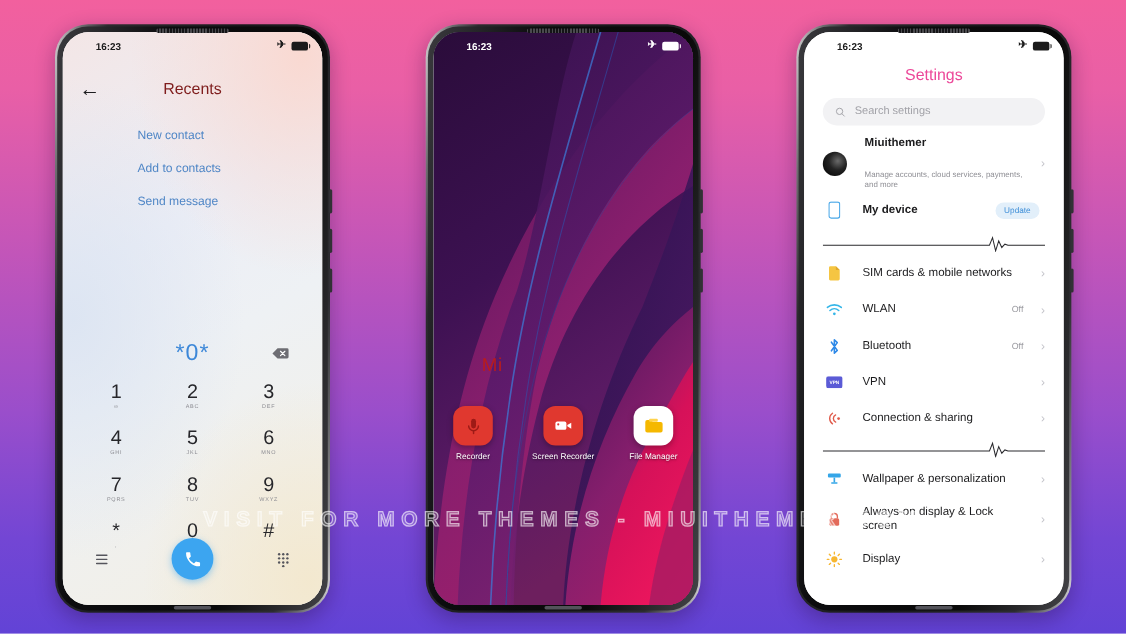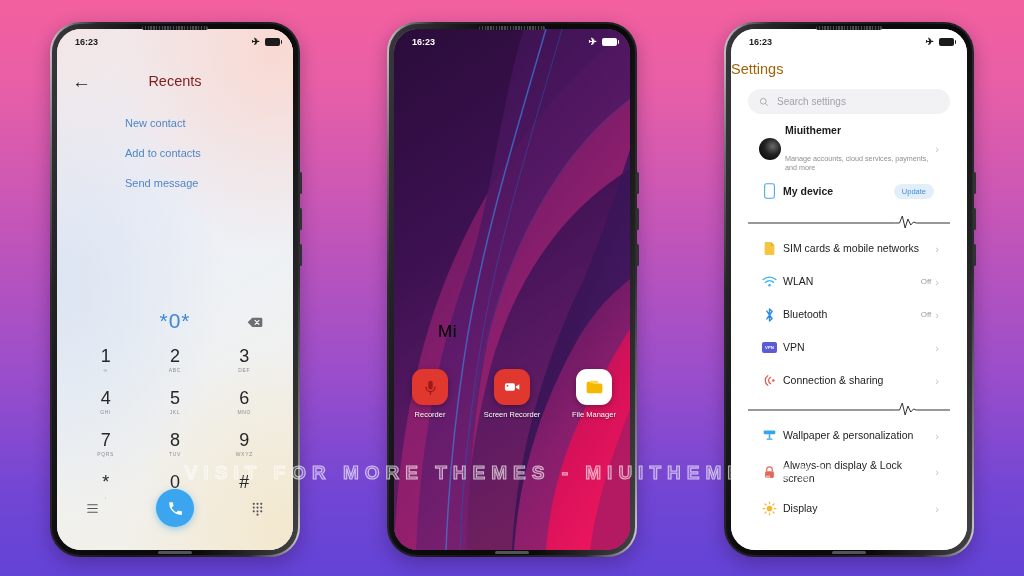--- a/index.html
+++ b/index.html
@@ -34,21 +34,21 @@
   }
   .bottomport{
     position:absolute; bottom:3px; left:50%; transform:translateX(-50%);
     width:34px; height:3px; border-radius:2px; background:#53535a; z-index:6;
   }
   .sidebtns{ position:absolute; right:-2px; top:150px; width:3px; z-index:7; }
   .sidebtns i{ display:block; width:3px; height:22px; background:#313135; border-radius:2px; margin-bottom:14px; }
 
   
   .statusbar{
-    position:absolute; top:0; left:3px; right:0; height:26px;
+    position:absolute; top:0; left:15px; right:0; height:26px;
     display:flex; align-items:center; justify-content:space-between;
     padding:0 13px 0 15px; font-size:9px; font-weight:bold; z-index:5;gap:22px;
   }
   .statusbar .sicons{ display:flex; align-items:center; gap:5px; }
   .plane{ font-size:10px; line-height:1; }
   .batt{ width:15px; height:7.5px; border-radius:2px; position:relative; }
   .batt::after{ content:""; position:absolute; right:-2px; top:2px; width:1.5px; height:3.5px; border-radius:0 1px 1px 0; }
   .dark-status{ color:#1b1b1b; }
   .dark-status .batt{ background:#1b1b1b; } .dark-status .batt::after{ background:#1b1b1b; }
   .light-status{ color:#fff; }
@@ -79,37 +79,37 @@
   .key .kn{ font-size:18px; color:#26262a; font-weight:400; line-height:1.05; }
   .key .kl{ font-size:5px; color:#8d8d93; letter-spacing:.7px; margin-top:1px; height:6px; }
   .d-bar{ position:absolute; bottom:18px; left:0; right:0; height:48px; display:flex; align-items:center; justify-content:space-around; }
   .d-callbtn{ width:38px; height:38px; border-radius:50%; background:#3ca5f0; display:flex; align-items:center; justify-content:center; box-shadow:0 2px 7px rgba(60,165,240,.5); }
   .d-ic{ width:15px; height:15px; display:flex; align-items:center; justify-content:center; }
 
   
   #phone2{ left:387px; }
   .wall{ position:absolute; inset:0; background:#1b0b2a; overflow:hidden; }
   .wall svg{ position:absolute; inset:0; width:100%; height:100%; }
-  .mi-label{ position:absolute; top:293px; left:44px; color:#000000; font-size:17px; letter-spacing:.5px; }
+  .mi-label{ position:absolute; top:293px; left:44px; color:#b91c1c; font-size:17px; letter-spacing:.5px; }
   .apps{ position:absolute; top:340px; left:0; right:0; display:flex; justify-content:center; gap:20px; }
   .app{ width:62px; text-align:center; }
   .app-ic{ width:36px; height:36px; border-radius:11px; margin:0 auto 5px; display:flex; align-items:center; justify-content:center; box-shadow:0 2px 6px rgba(0,0,0,.3); }
   .app-name{ font-size:7.5px; color:#fff; line-height:1.25; text-shadow:0 1px 2px rgba(0,0,0,.55); }
 
   
   #phone3{ left:724px; }
   .settings{ position:absolute; inset:0; background:#fff; }
-  .s-title{ position:absolute; top:32px; left:0; right:0; text-align:left; font-size:14.5px; color:#a16207; }
+  .s-title{ position:absolute; top:32px; left:0; right:0; text-align:center; font-size:14.5px; color:#ec4899; }
   .s-search{
     position:absolute; top:60px; left:17px; right:17px; height:25px;
     background:#f2f2f4; border-radius:13px; display:flex; align-items:center; padding:0 11px; gap:8px;
   }
   .s-search .ph{ font-size:10px; color:#a2a2a8; }
   .s-list{ position:absolute; top:96px; left:0; right:0; bottom:0; }
-  .s-row{ display:flex; align-items:center; padding:0 28px; height:33px; gap:4px; }
+  .s-row{ display:flex; align-items:center; padding:0 17px; height:33px; gap:16px; }
   .s-row.acct{ height:47px; }
   .s-ic{ width:20px; display:flex; align-items:center; justify-content:center; flex-shrink:0; }
   .s-txt{ flex:1; min-width:0; }
   .s-lbl{ font-size:10.5px; color:#1c1c1e; line-height:1.22; }
   .s-sub{ font-size:7.2px; color:#8f8f95; line-height:1.35; margin-top:17px; }
   .s-val{ font-size:8px; color:#9a9aa0; margin-right:0; }
   .chev{ color:#c3c3c9; font-size:11px; font-weight:300; flex-shrink:0; }
   .avatar{ width:22px; height:22px; border-radius:50%; background:radial-gradient(circle at 62% 38%,#6a6a6a 0%,#232323 42%,#000 100%); flex-shrink:0; }
   .badge{ font-size:7.5px; color:#3f8fd8; background:#e2effa; border-radius:8px; padding:3px 8px; margin-right:5px; }
   .ecg{ height:16px; margin:3px 17px; }

